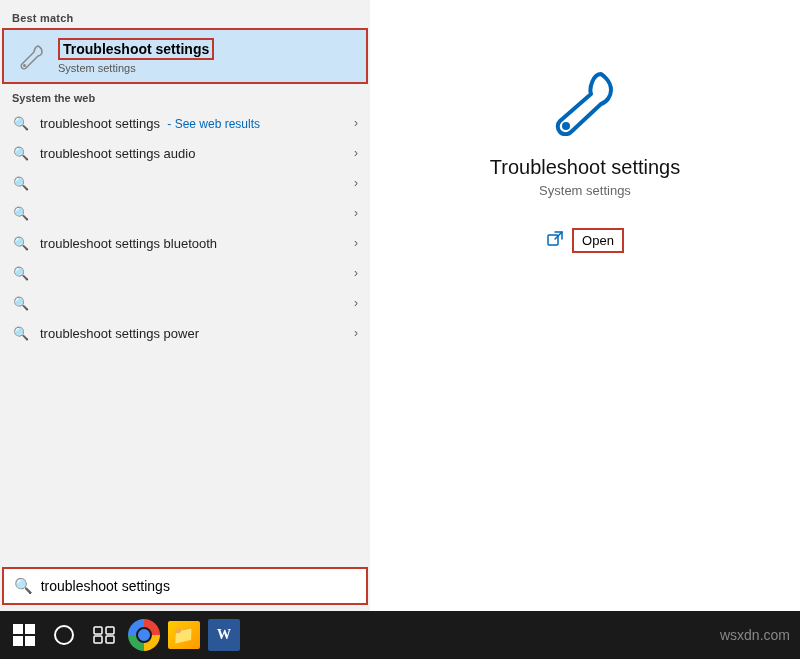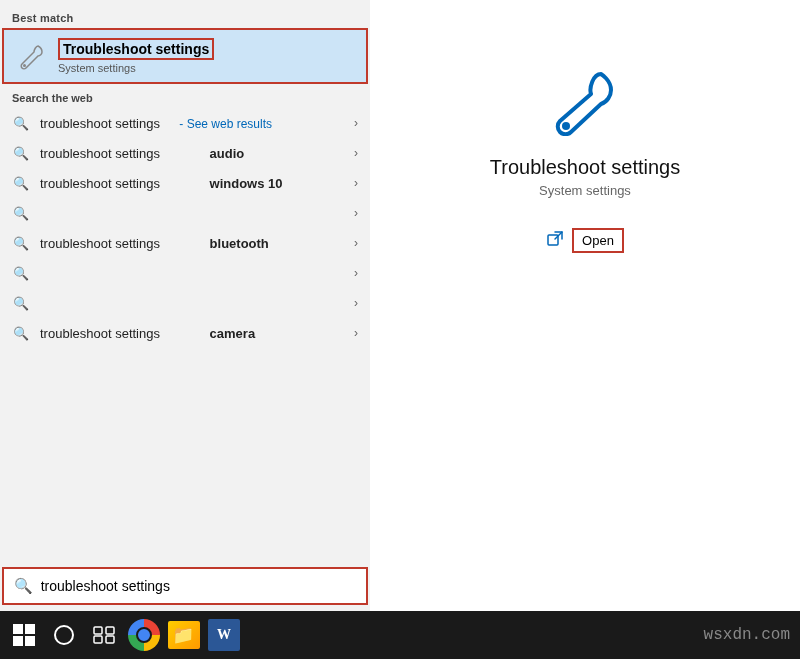--- a/index.html
+++ b/index.html
@@ -107,28 +107,27 @@
       font-size: 13px;
     }
 
     .search-item-text {
       flex: 1;
       font-size: 13px;
       color: #222;
     }
 
     .search-item-text strong {
-      font-weight: 700;
-      margin-left: 46px;
+      font-weight: 400;
     }
 
     .search-item-web {
       font-size: 12px;
       color: #0067b8;
-      margin-left: 16px;
+      margin-left: 4px;
     }
 
     .chevron {
       color: #666;
       font-size: 12px;
       margin-left: auto;
     }
 
     
     .right-panel {
@@ -303,39 +302,38 @@
             <circle cx="6.5" cy="23.5" r="1.5" fill="#888"></circle>
           </svg>
         </div>
         <div class="best-match-text">
           <span class="best-match-title">Troubleshoot settings</span>
           <span class="best-match-subtitle">System settings</span>
         </div>
       </div>
     </div>
 
-    <div class="search-web-label">Search the web</div>
+    <div class="search-web-label">System the web</div>
 
     <div class="search-item">
       <div class="search-icon-small">🔍</div>
       <div class="search-item-text">
         troubleshoot settings<span class="search-item-web"> - See web results</span>
       </div>
       <span class="chevron">›</span>
     </div>
 
     <div class="search-item">
       <div class="search-icon-small">🔍</div>
       <div class="search-item-text">troubleshoot settings <strong>audio</strong></div>
       <span class="chevron">›</span>
     </div>
 
     <div class="search-item">
       <div class="search-icon-small">🔍</div>
-      <div class="search-item-text">troubleshoot settings <strong>windows 10</strong></div>
       <span class="chevron">›</span>
     </div>
 
     <div class="search-item">
       <div class="search-icon-small">🔍</div>
       <span class="chevron">›</span>
     </div>
 
     <div class="search-item">
       <div class="search-icon-small">🔍</div>
@@ -348,21 +346,21 @@
       <span class="chevron">›</span>
     </div>
 
     <div class="search-item">
       <div class="search-icon-small">🔍</div>
       <span class="chevron">›</span>
     </div>
 
     <div class="search-item">
       <div class="search-icon-small">🔍</div>
-      <div class="search-item-text">troubleshoot settings <strong>camera</strong></div>
+      <div class="search-item-text">troubleshoot settings <strong>power</strong></div>
       <span class="chevron">›</span>
     </div>
 
     <div class="left-bottom">
       <div class="search-bar-container">
         <span class="search-bar-icon">🔍</span>
         <input class="search-bar-input" type="text" value="troubleshoot settings" style="">
       </div>
     </div>
   </div>
@@ -419,14 +417,14 @@
 
   <div class="taskbar-chrome"></div>
 
   <div class="taskbar-explorer" style="color:#1a1a1a; font-size:18px;">
     📁
   </div>
 
   <div class="taskbar-word">W</div>
 
   <div style="flex:1"></div>
-  <div style="color:#888; font-size:16px; padding-right:6px;font-family:Liberation Mono, monospace;">wsxdn.com</div>
+  <div style="color:#888; font-size:14px; padding-right:6px;">wsxdn.com</div>
 </div>
 
 </body></html>

